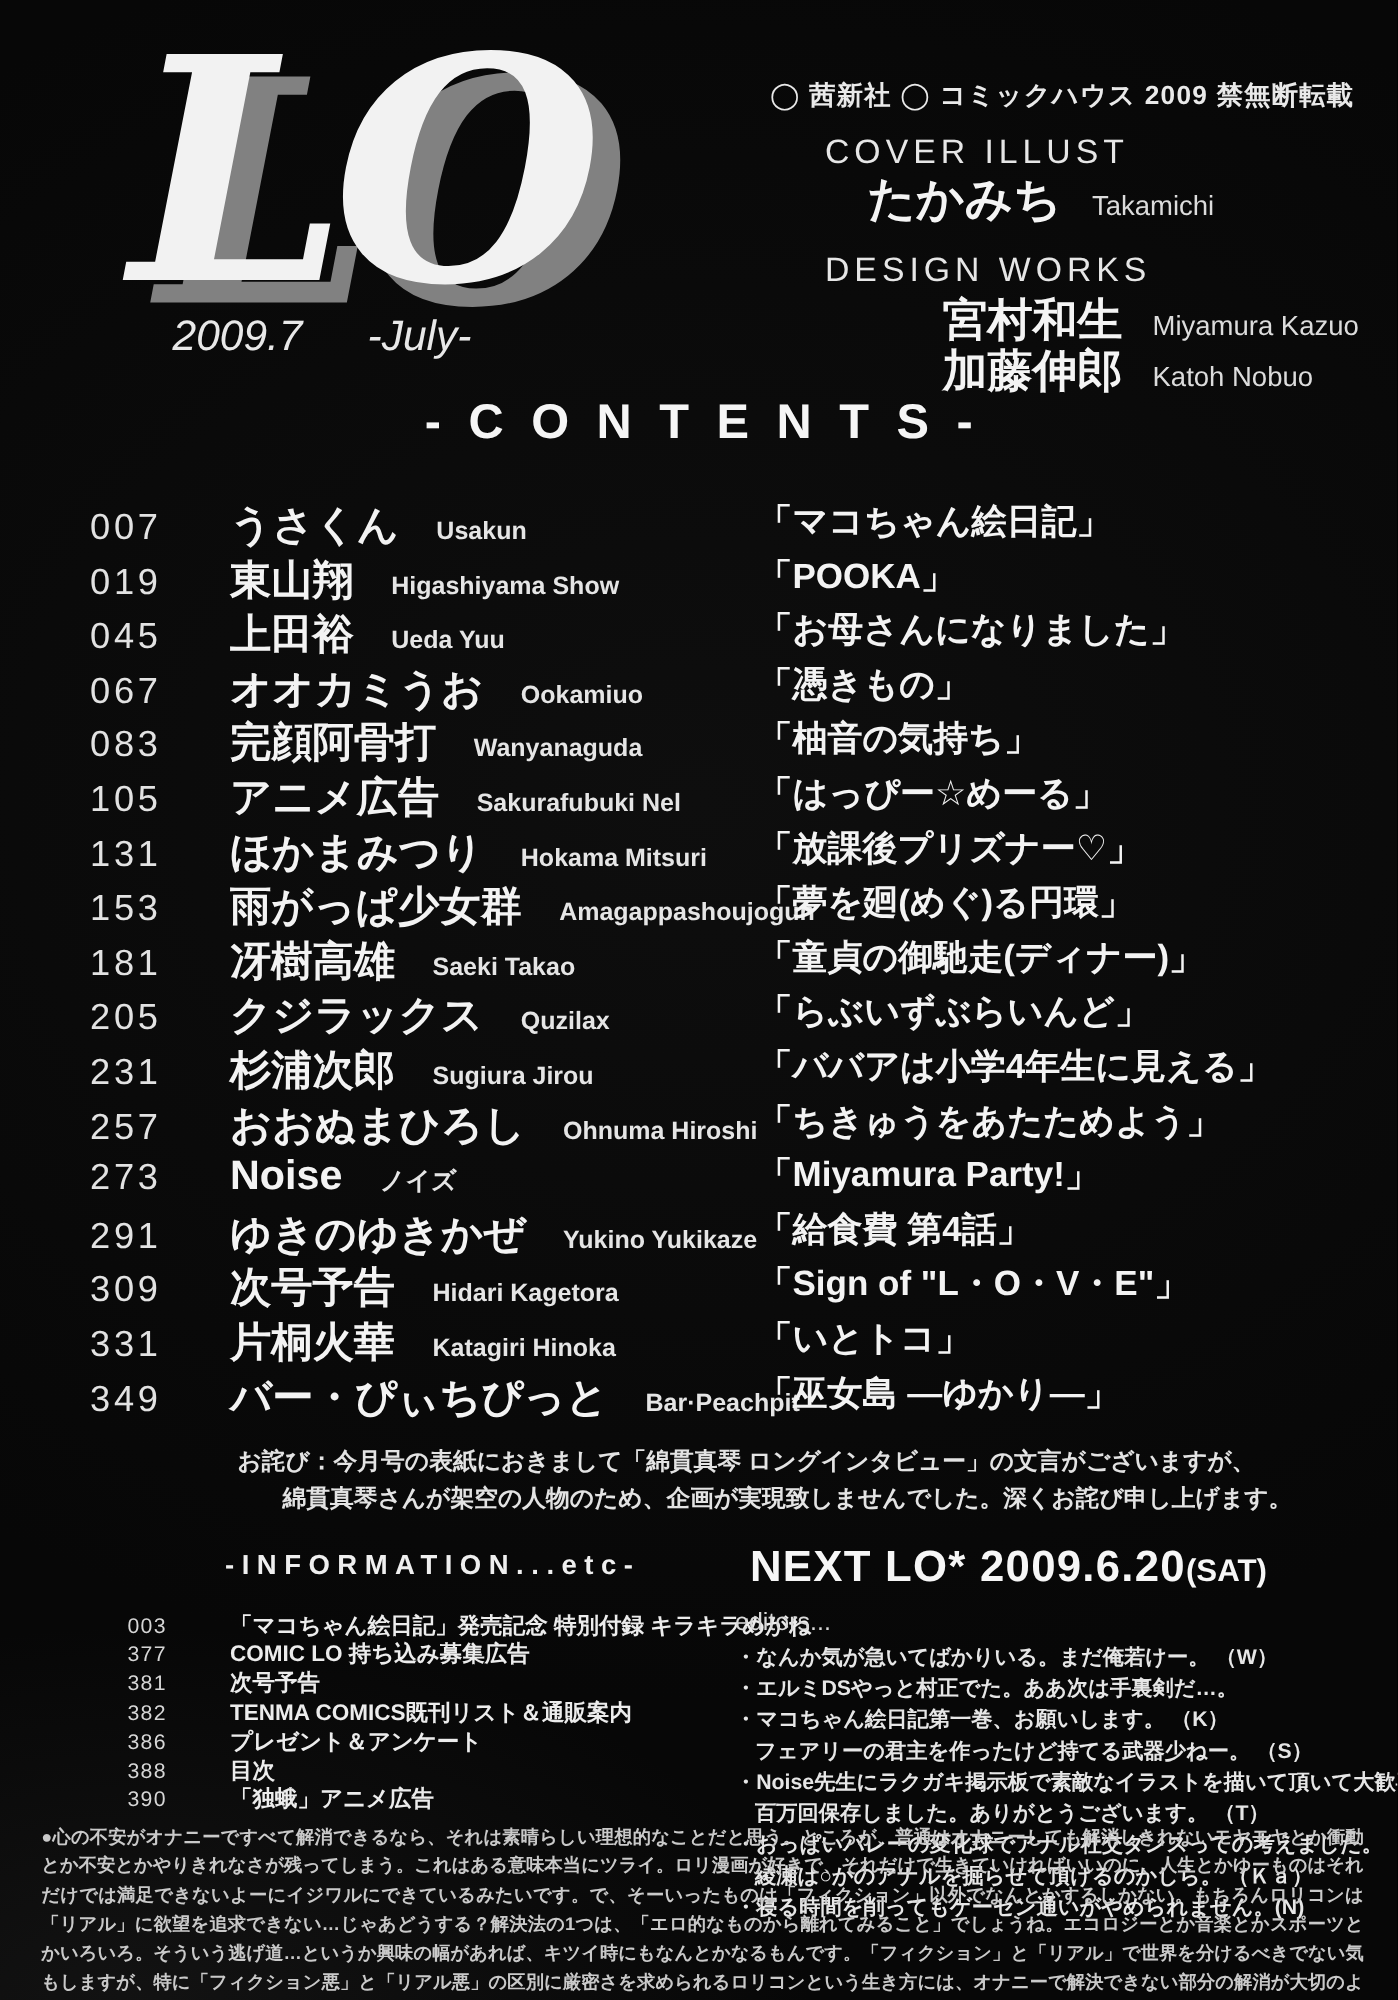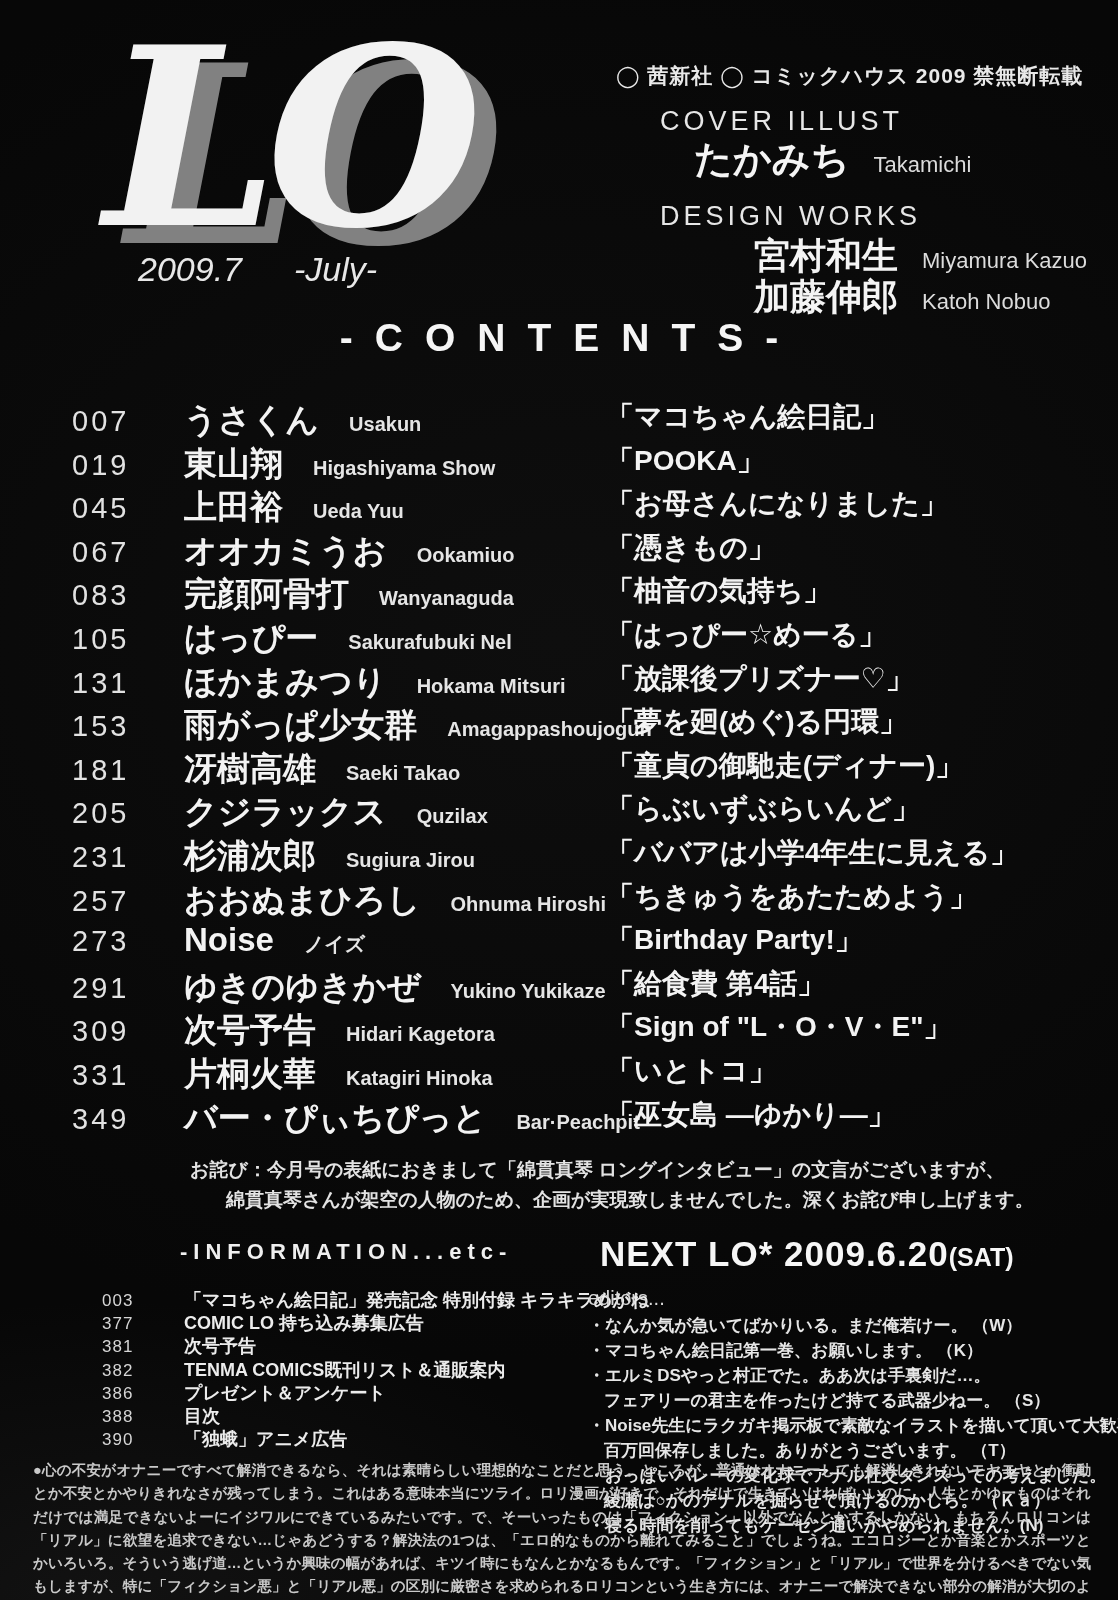--- a/index.html
+++ b/index.html
@@ -161,42 +161,42 @@
     <div class="toc-row">
       <span class="pg">045</span><span class="author">上田裕</span><span class="romaji">Ueda Yuu</span><span class="title">「お母さんになりました」</span>
     </div>
     <div class="toc-row">
       <span class="pg">067</span><span class="author">オオカミうお</span><span class="romaji">Ookamiuo</span><span class="title">「憑きもの」</span>
     </div>
     <div class="toc-row">
       <span class="pg">083</span><span class="author">完顔阿骨打</span><span class="romaji">Wanyanaguda</span><span class="title">「柚音の気持ち」</span>
     </div>
     <div class="toc-row">
-      <span class="pg">105</span><span class="author">はっぴー</span><span class="romaji">Sakurafubuki Nel</span><span class="title">「はっぴー☆めーる」</span>
+      <span class="pg">105</span><span class="author">アニメ広告</span><span class="romaji">Sakurafubuki Nel</span><span class="title">「はっぴー☆めーる」</span>
     </div>
     <div class="toc-row">
       <span class="pg">131</span><span class="author">ほかまみつり</span><span class="romaji">Hokama Mitsuri</span><span class="title">「放課後プリズナー♡」</span>
     </div>
     <div class="toc-row">
       <span class="pg">153</span><span class="author">雨がっぱ少女群</span><span class="romaji">Amagappashoujogun</span><span class="title">「夢を廻(めぐ)る円環」</span>
     </div>
     <div class="toc-row">
       <span class="pg">181</span><span class="author">冴樹高雄</span><span class="romaji">Saeki Takao</span><span class="title">「童貞の御馳走(ディナー)」</span>
     </div>
     <div class="toc-row">
       <span class="pg">205</span><span class="author">クジラックス</span><span class="romaji">Quzilax</span><span class="title">「らぶいずぶらいんど」</span>
     </div>
     <div class="toc-row">
       <span class="pg">231</span><span class="author">杉浦次郎</span><span class="romaji">Sugiura Jirou</span><span class="title">「ババアは小学4年生に見える」</span>
     </div>
     <div class="toc-row">
       <span class="pg">257</span><span class="author">おおぬまひろし</span><span class="romaji">Ohnuma Hiroshi</span><span class="title">「ちきゅうをあたためよう」</span>
     </div>
     <div class="toc-row">
-      <span class="pg">273</span><span class="author">Noise</span><span class="romaji">ノイズ</span><span class="title">「Birthday Party!」</span>
+      <span class="pg">273</span><span class="author">Noise</span><span class="romaji">ノイズ</span><span class="title">「Miyamura Party!」</span>
     </div>
     <div class="toc-row">
       <span class="pg">291</span><span class="author">ゆきのゆきかぜ</span><span class="romaji">Yukino Yukikaze</span><span class="title">「給食費 第4話」</span>
     </div>
     <div class="toc-row">
       <span class="pg">309</span><span class="author">次号予告</span><span class="romaji">Hidari Kagetora</span><span class="title">「Sign of "L・O・V・E"」</span>
     </div>
     <div class="toc-row">
       <span class="pg">331</span><span class="author">片桐火華</span><span class="romaji">Katagiri Hinoka</span><span class="title">「いとトコ」</span>
     </div>
@@ -235,22 +235,22 @@
     </div>
   </div>
 
   <div class="abs next-lo">
     <span>NEXT LO* 2009.6.20</span><span class="day">(SAT)</span>
   </div>
 
   <div class="abs editors-label">editors...</div>
   <div class="abs editor-notes">
     <div class="editor-note">・なんか気が急いてばかりいる。まだ俺若けー。 （W）</div>
+    <div class="editor-note">・エルミDSやっと村正でた。ああ次は手裏剣だ…。</div>
     <div class="editor-note">・マコちゃん絵日記第一巻、お願いします。 （K）</div>
-    <div class="editor-note">・エルミDSやっと村正でた。ああ次は手裏剣だ…。</div>
     <div class="editor-note indent">フェアリーの君主を作ったけど持てる武器少ねー。 （S）</div>
     <div class="editor-note">・Noise先生にラクガキ掲示板で素敵なイラストを描いて頂いて大歓喜。</div>
     <div class="editor-note indent">百万回保存しました。ありがとうございます。 （T）</div>
     <div class="editor-note">・おっぱいバレーの変化球でアナル社交ダンスっての考えました。</div>
     <div class="editor-note indent">綾瀬は○かのアナルを掘らせて頂けるのかしら。 （Ｋａ）</div>
     <div class="editor-note">・寝る時間を削ってもゲーセン通いがやめられません。(N)</div>
   </div>
 
   <div class="abs essay">●心の不安がオナニーですべて解消できるなら、それは素晴らしい理想的なことだと思う。ところが、普通はオナニーしても解消しきれないモヤモヤとか衝動とか不安とかやりきれなさが残ってしまう。これはある意味本当にツライ。ロリ漫画が好きで、それだけで生きていければいいのに、人生とかゆーものはそれだけでは満足できないよーにイジワルにできているみたいです。で、そーいったものは「フィクション」以外でなんとかするしかない。もちろんロリコンは「リアル」に欲望を追求できない…じゃあどうする？解決法の1つは、「エロ的なものから離れてみること」でしょうね。エコロジーとか音楽とかスポーツとかいろいろ。そういう逃げ道…というか興味の幅があれば、キツイ時にもなんとかなるもんです。「フィクション」と「リアル」で世界を分けるべきでない気もしますが、特に「フィクション悪」と「リアル悪」の区別に厳密さを求められるロリコンという生き方には、オナニーで解決できない部分の解消が大切のように思います。もちろん、オナニーで解決できる部分はLOができるだけ頑張りますのでこれからもよろしく。</div>
 

